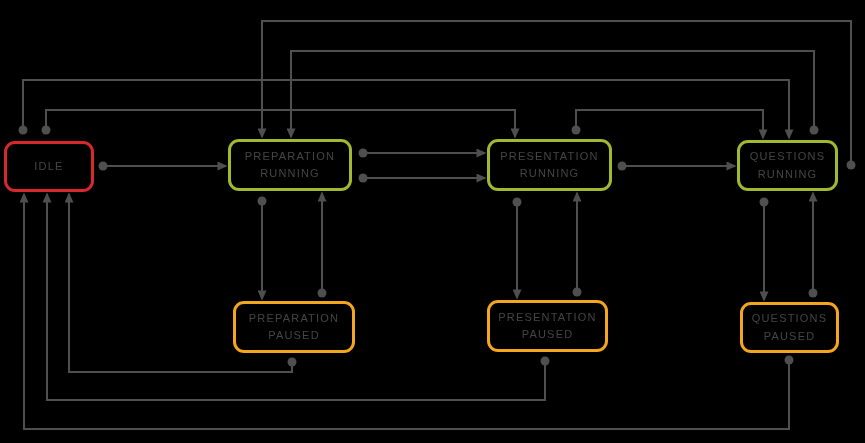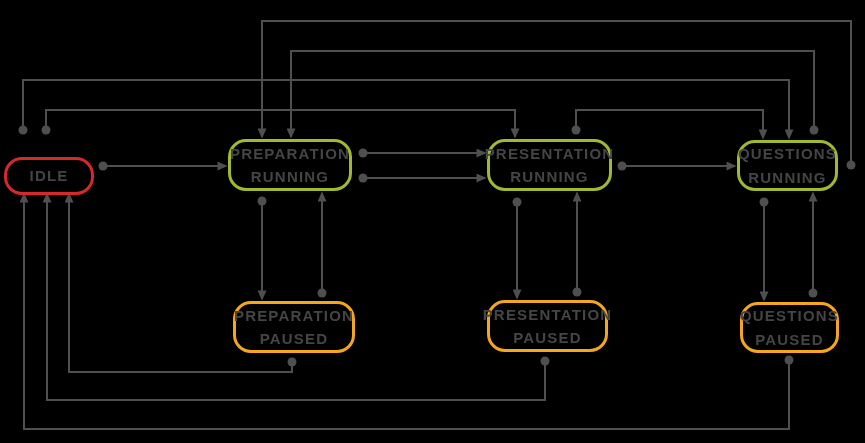--- a/index.html
+++ b/index.html
@@ -12,30 +12,30 @@
   }
   .edges-layer{
     position:absolute;left:0;top:0;width:865px;height:443px;
   }
   .state{
     position:absolute;
     box-sizing:border-box;
     display:flex;align-items:center;justify-content:center;
     text-align:center;
     border:3px solid #888;
-    border-radius:18px;
+    border-radius:11px;
     background:transparent;
     color:#454545;
-    font-weight:bold;
-    font-size:15px;
+    font-weight:normal;
+    font-size:11px;
     letter-spacing:1.2px;
     line-height:1.55;
     white-space:pre-line;
   }
-  #st-idle           {left:4px;  top:157px;width:90px; height:38px;}
+  #st-idle           {left:4px;  top:141px;width:90px; height:51px;}
   #st-prep-running   {left:228px;top:139px;width:124px;height:52px;}
   #st-pres-running   {left:487px;top:139px;width:125px;height:52px;}
   #st-q-running      {left:737px;top:140px;width:101px;height:51px;}
   #st-prep-paused    {left:233px;top:301px;width:122px;height:52px;}
   #st-pres-paused    {left:487px;top:300px;width:121px;height:52px;}
   #st-q-paused       {left:740px;top:302px;width:99px; height:51px;}
 </style>
 </head>
 <body>
 

